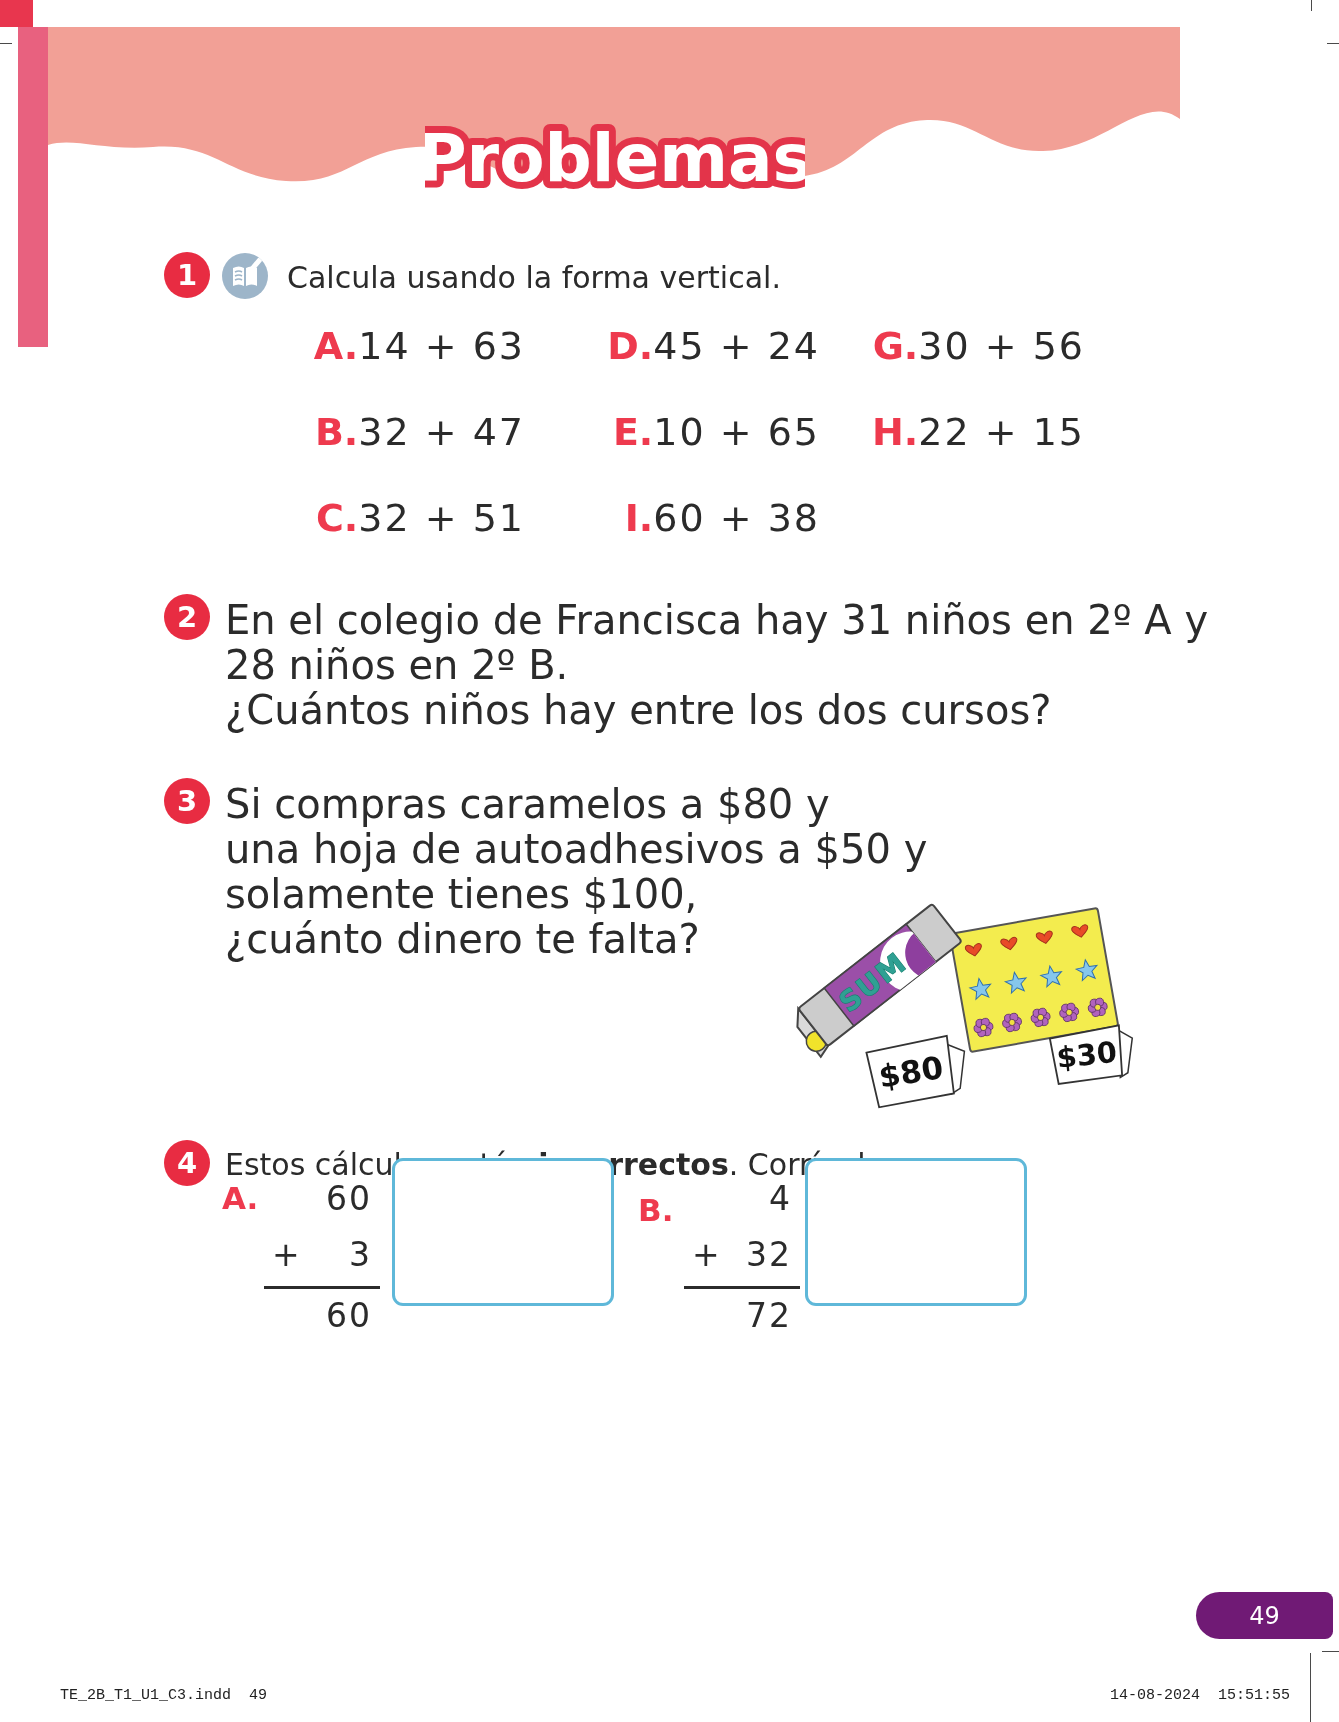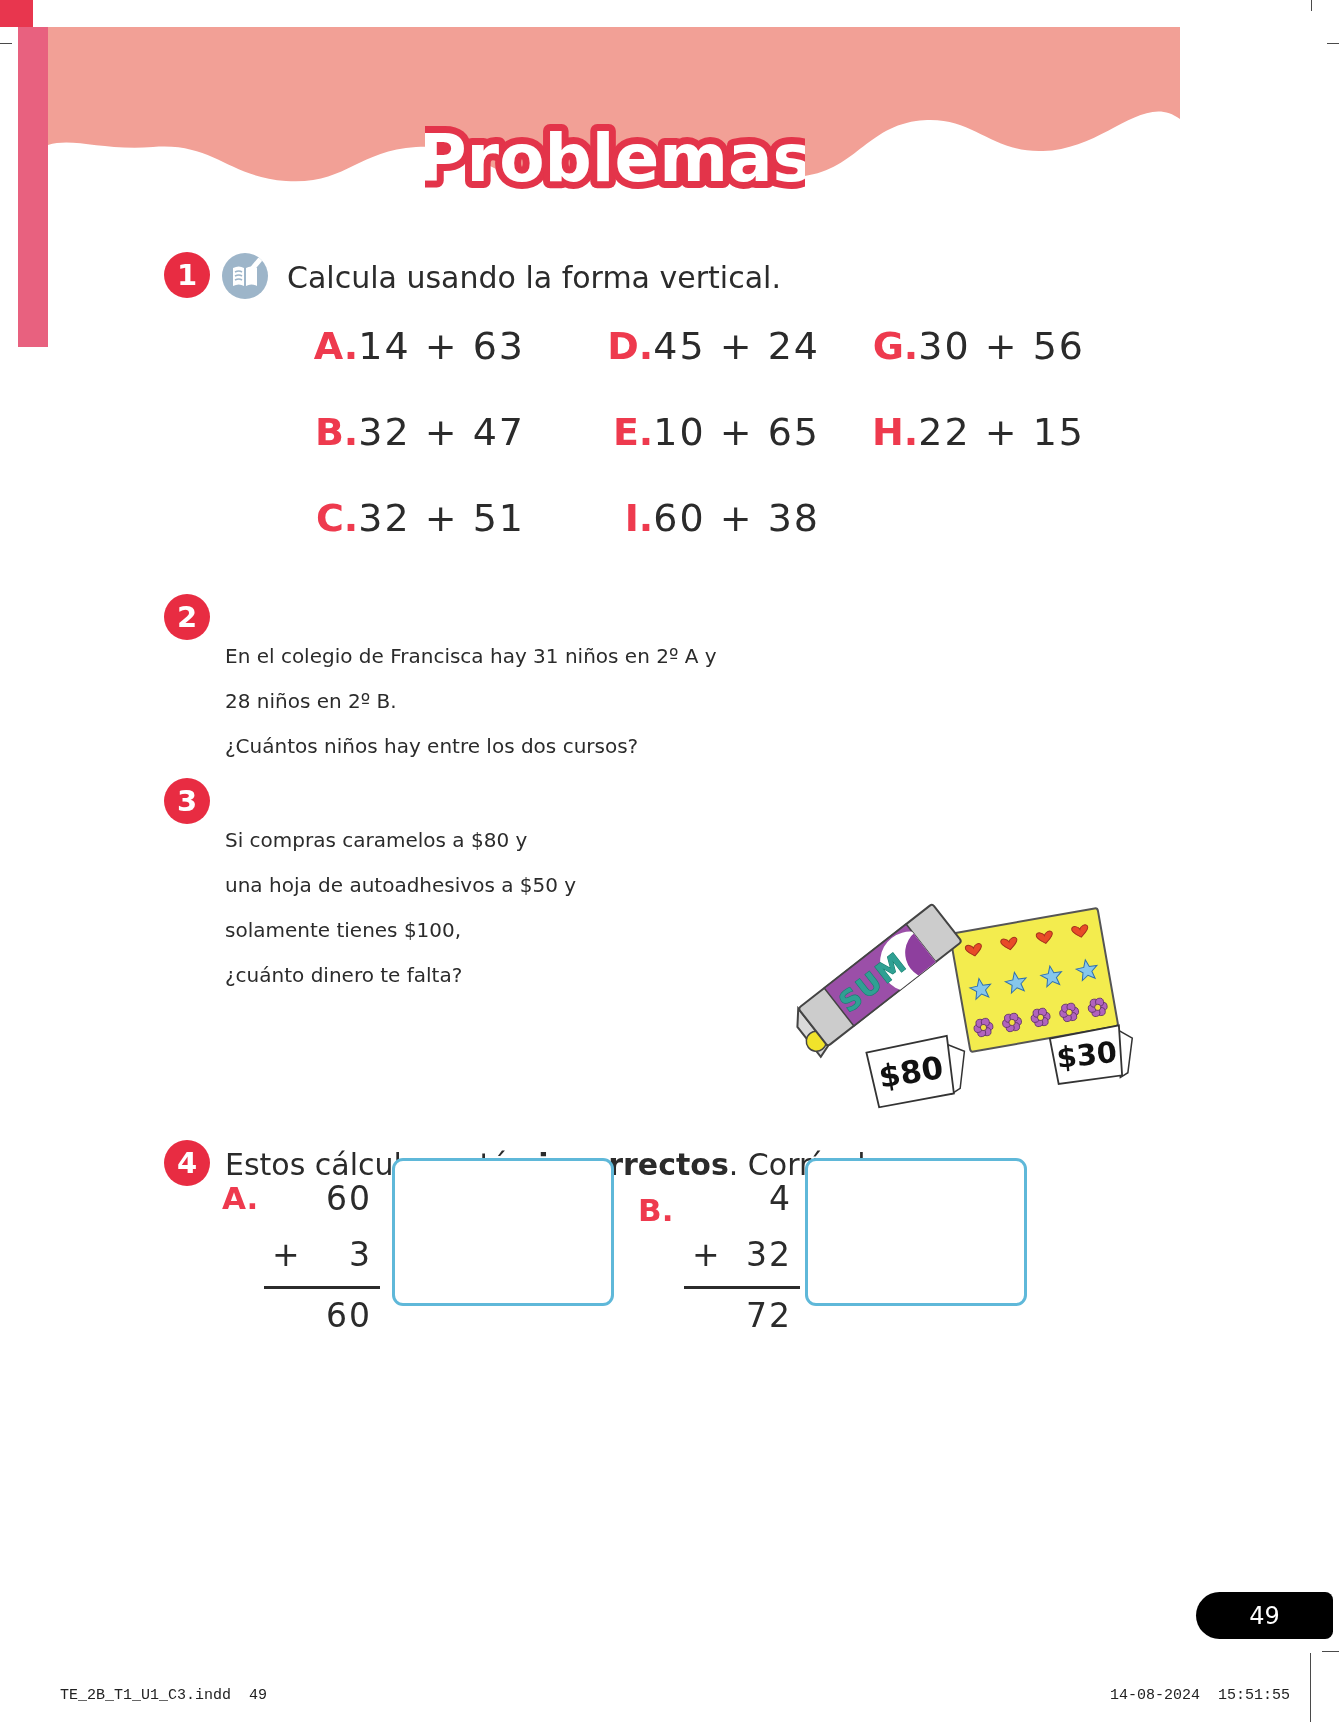--- a/index.html
+++ b/index.html
@@ -18,33 +18,33 @@
   }
   .prompt { position:absolute; font-size:30px; line-height:46px; white-space:nowrap; }
   .bold { font-weight:bold; }
   .ex-grid {
     position:absolute; left:225px; top:324px;
     display:grid; grid-template-columns:300px 295px 265px; grid-auto-rows:86px;
   }
   .ex-item { font-size:38px; white-space:nowrap;text-align:right; }
   .ex-label { color:#ee3a4e; font-weight:bold; display:inline-block; min-width:44px; }
   .ex-expr { letter-spacing:2px; }
-  .lines { position:absolute; font-size:20px; line-height:45px; white-space:nowrap;margin-top:36px; }
+  .lines { position:absolute; font-size:40px; line-height:45px; white-space:nowrap; }
   .vcalc { position:absolute; width:100px; font-size:33px; }
   .vc-row { text-align:right; height:56px; line-height:54px; letter-spacing:2px; }
   .vc-mid { display:flex; justify-content:space-between; }
   .vc-rule { border-top:3px solid #2b2b2b; margin:2px -8px 0 -8px; }
   .calc-label { position:absolute; color:#ee3a4e; font-weight:bold; font-size:31px; }
   .answer-box {
     position:absolute; width:216px; height:142px; background:#fff;
     border:3px solid #5fb8d9; border-radius:11px;
   }
   .tab49 {
     position:absolute; left:1196px; top:1592px; width:137px; height:47px;
-    background:#000000; border-radius:24px 8px 8px 24px; color:#fff;
+    background:#701a75; border-radius:24px 8px 8px 24px; color:#fff;
     font-size:24px; display:flex; align-items:center; justify-content:center;
   }
   .footer-text {
     position:absolute; top:1687px; font-size:15px; color:#222;
     font-family:Liberation Mono, monospace; white-space:nowrap;
   }
 </style>
 </head>
 <body>
 

